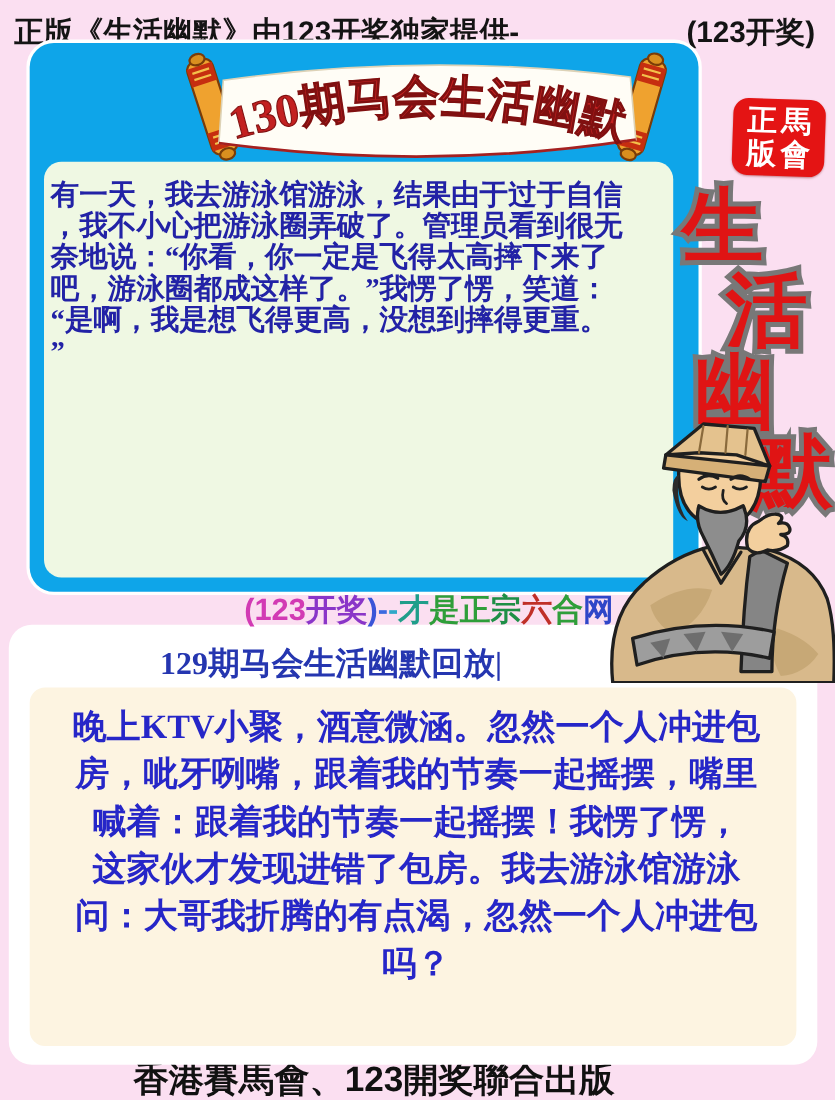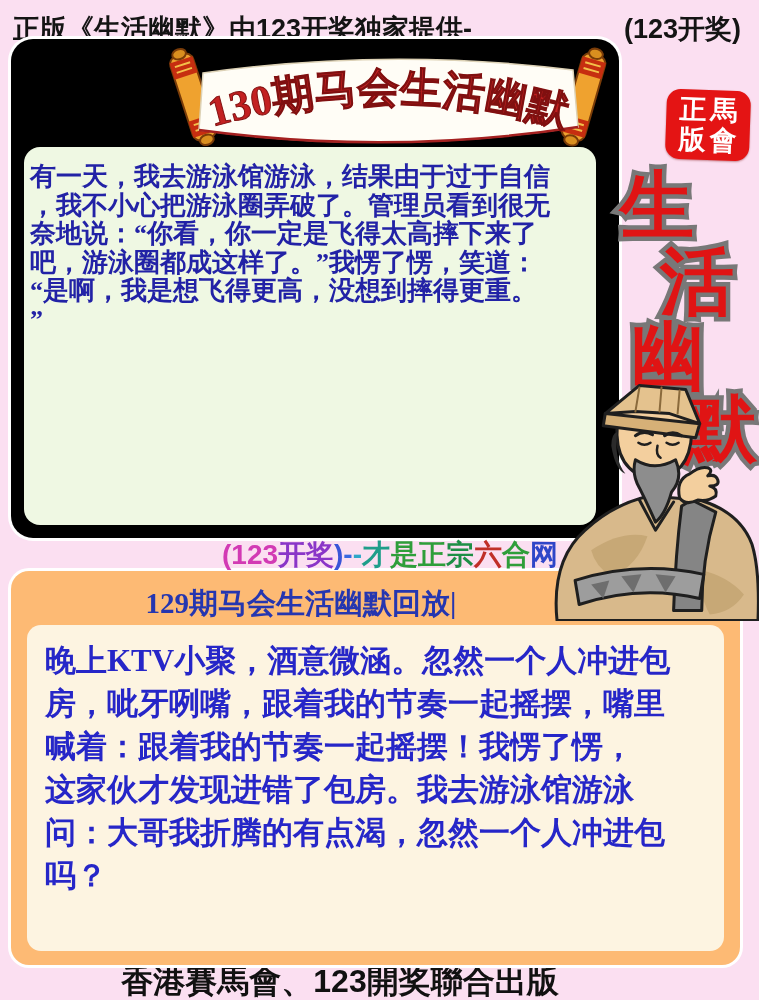--- a/index.html
+++ b/index.html
@@ -4,21 +4,21 @@
 <style>
   html,body{margin:0;padding:0;}
   body{width:759px;height:1000px;position:relative;background:#fbdff1;overflow:hidden;
        font-family:"Liberation Sans",sans-serif;}
   .abs{position:absolute;}
   
   .hdr{font-weight:bold;font-size:27px;color:#141414;line-height:1.1;white-space:nowrap;text-align:right;}
   #hdr-left{left:13px;top:15px;}
   #hdr-right{left:624px;top:15px;}
   
-  #box1{left:11px;top:39px;width:608px;height:499px;background:#000000;border-radius:22px;
+  #box1{left:27px;top:39px;width:608px;height:499px;background:#0ea5e9;border-radius:22px;
         box-shadow:0 0 0 3px #ffffff;z-index:1;}
   #box1-inner{left:13px;top:108px;width:572px;height:378px;background:#eff8e3;border-radius:16px;
         padding:16px 4px 0 6px;box-sizing:border-box;}
   .j1{font-family:"Liberation Serif","DejaVu Serif",serif;font-weight:bold;font-size:26px;
       line-height:28.5px;color:#2222a6;white-space:nowrap;}
   
   #scroll{left:157px;top:45px;width:462px;height:108px;z-index:3;}
   
   #seal{left:666px;top:90px;width:84px;height:70px;background:#e41414;border-radius:14px;
         z-index:2;display:flex;flex-direction:column;justify-content:center;align-items:center;
@@ -26,28 +26,28 @@
   .seal-row{color:#ffffff;font-family:"Liberation Serif",serif;font-weight:bold;font-size:27px;
         line-height:1.13;letter-spacing:4px;text-indent:4px;}
   
   #vtitle{left:598px;top:155px;width:161px;height:330px;z-index:2;}
   #vtitle text{font-family:"Liberation Serif","DejaVu Serif",serif;font-weight:bold;font-size:74px;
         fill:#e01414;stroke:#787878;stroke-width:9px;paint-order:stroke;text-anchor:middle;}
   
   #promo{top:536px;left:90px;width:600px;height:34px;text-align:center;font-weight:bold;
         font-size:28px;white-space:nowrap;z-index:2;cursor:pointer;}
   
-  #box2{left:11px;top:571px;width:729px;height:394px;background:#fdba74;border-radius:18px;
+  #box2{left:11px;top:571px;width:729px;height:394px;background:#ffffff;border-radius:18px;
         box-shadow:0 0 0 3px #ffffff;z-index:1;}
   #box2-title{top:13px;left:0;width:580px;text-align:center;color:#2536b0;font-weight:bold;
         font-size:29px;font-family:"Liberation Serif","DejaVu Serif",serif;white-space:nowrap;}
   #box2-inner{left:16px;top:54px;width:697px;height:326px;background:#fdf4e1;border-radius:14px;
         padding:14px 12px 0 18px;box-sizing:border-box;}
   .j2{font-family:"Liberation Serif","DejaVu Serif",serif;font-weight:bold;font-size:31px;
-        line-height:43px;color:#2626c8;white-space:nowrap;}
+        line-height:43px;color:#2626c8;white-space:nowrap;text-align:center;}
   
   #cartoon{left:551px;top:379px;width:208px;height:242px;z-index:5;}
   
   #footer{top:960px;left:20px;width:640px;text-align:center;font-size:32px;color:#111111;
         font-weight:bold;white-space:nowrap;}
 </style>
 </head>
 <body>
 
 <div class="abs hdr" id="hdr-left">正版《生活幽默》由123开奖独家提供-</div>

